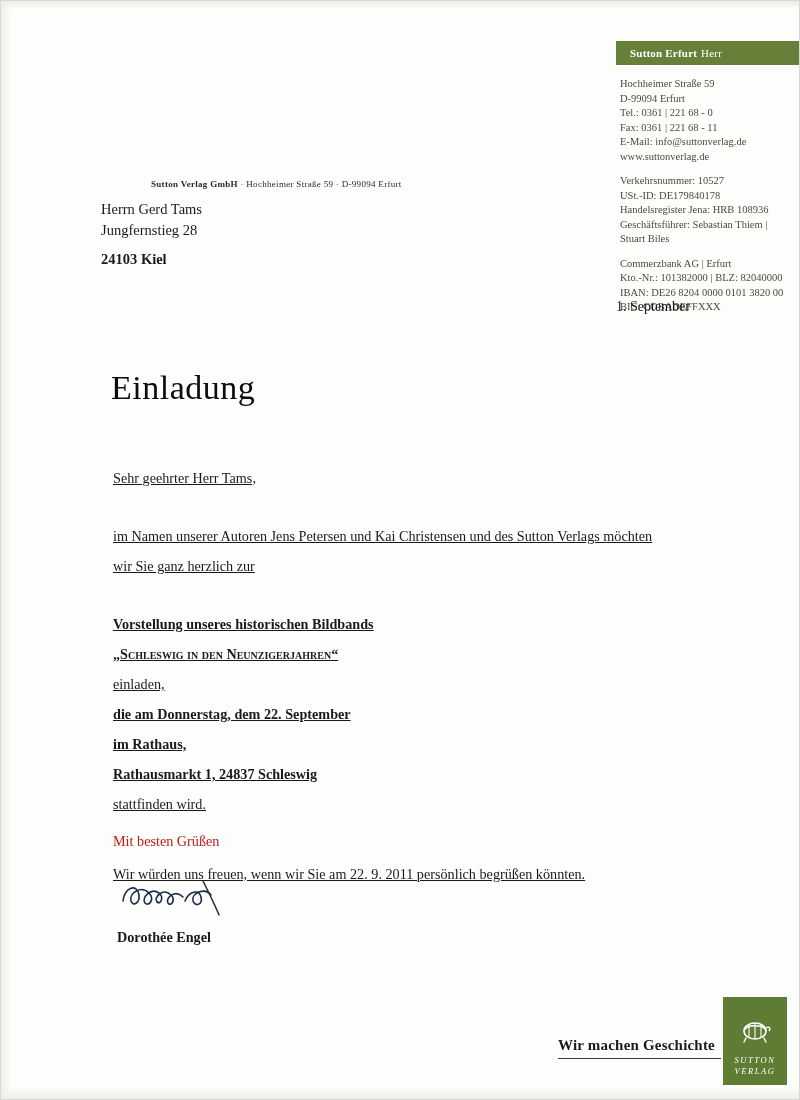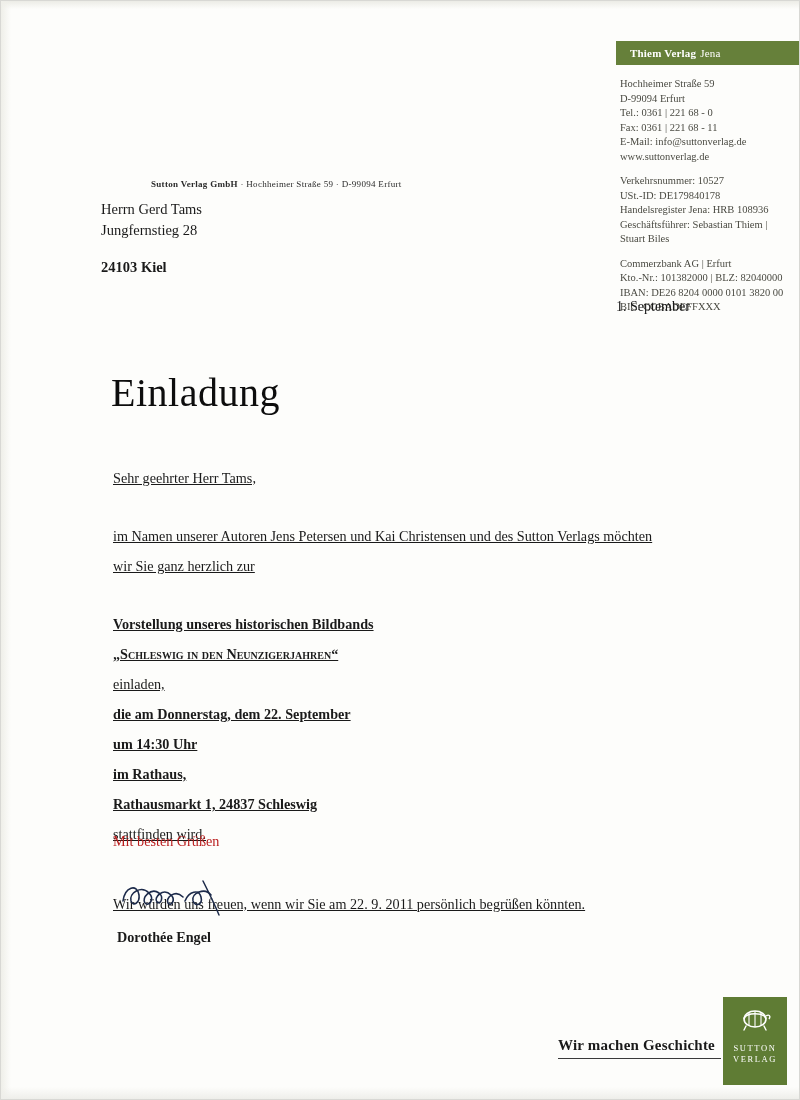--- a/index.html
+++ b/index.html
@@ -98,37 +98,37 @@
   .recipient {
     position: absolute;
     left: 100px;
     top: 198px;
     font-size: 14.5px;
     line-height: 21px;
     color: #1a1a1a;
   }
   .recipient .city {
     font-weight: bold;
-    margin-top: 16px;
+    margin-top: 8px;
   }
 
   .date {
     position: absolute;
     left: 615px;
     top: 298px;
     font-size: 14px;
     color: #1a1a1a;
   }
 
   
   .title {
     position: absolute;
     left: 110px;
     top: 368px;
-    font-size: 40px;
+    font-size: 34px;
     letter-spacing: 0.5px;
     color: #0d0d0d;
     font-weight: normal;
   }
 
   .body-block {
     position: absolute;
     left: 112px;
     top: 462px;
     width: 580px;
@@ -197,22 +197,23 @@
     left: 722px;
     top: 996px;
     width: 64px;
     height: 88px;
     background: #5f7c34;
     color: #ffffff;
     display: flex;
     flex-direction: column;
     align-items: center;
     justify-content: flex-end;
-    padding-bottom: 20px;
+    padding-bottom: 8px;
     box-sizing: border-box;
+    font-style: italic;
   }
   .logo .mark {
     margin-bottom: 6px;
   }
   .logo .logo-word {
     font-size: 8.5px;
     letter-spacing: 1.6px;
     line-height: 11px;
     text-align: center;
     font-family: "Liberation Serif", serif;
@@ -221,22 +222,22 @@
 </head>
 <body>
 
 <div class="page">
 
   <div class="scan-edge-top"></div>
   <div class="scan-edge-left"></div>
   <div class="scan-edge-bottom"></div>
 
   <div class="brand-bar">
-    <span class="brand-strong">Thiem Verlag</span>
-    <span class="brand-light">Jena</span>
+    <span class="brand-strong">Sutton Erfurt</span>
+    <span class="brand-light">Herr</span>
   </div>
 
   <div class="contact-block">
     <div class="group">
       <div class="line">Hochheimer Straße 59</div>
       <div class="line">D-99094 Erfurt</div>
       <div class="line">Tel.: 0361 | 221 68 - 0</div>
       <div class="line">Fax: 0361 | 221 68 - 11</div>
       <div class="line">E-Mail: info@suttonverlag.de</div>
       <div class="line">www.suttonverlag.de</div>
@@ -273,21 +274,20 @@
   <div class="body-block">
     <p>Sehr geehrter Herr Tams,</p>
     <div class="spacer-sm"></div>
     <p class="tight">im Namen unserer Autoren Jens Petersen und Kai Christensen und des Sutton Verlags möchten</p>
     <p>wir Sie ganz herzlich zur</p>
     <div class="spacer-sm"></div>
     <p class="tight bold">Vorstellung unseres historischen Bildbands</p>
     <p class="tight smallcaps">„Schleswig in den Neunzigerjahren“</p>
     <p class="tight">einladen,</p>
     <p class="tight bold">die am Donnerstag, dem 22. September</p>
-    <p class="tight bold">um 14:30 Uhr</p>
     <p class="tight bold">im Rathaus,</p>
     <p class="tight bold">Rathausmarkt 1, 24837 Schleswig</p>
     <p>stattfinden wird.</p>
     <div class="spacer-md"></div>
     <p>Wir würden uns freuen, wenn wir Sie am 22. 9. 2011 persönlich begrüßen könnten.</p>
   </div>
 
   <div class="signature-closing">Mit besten Grüßen</div>
 
   <div class="signature-mark">

